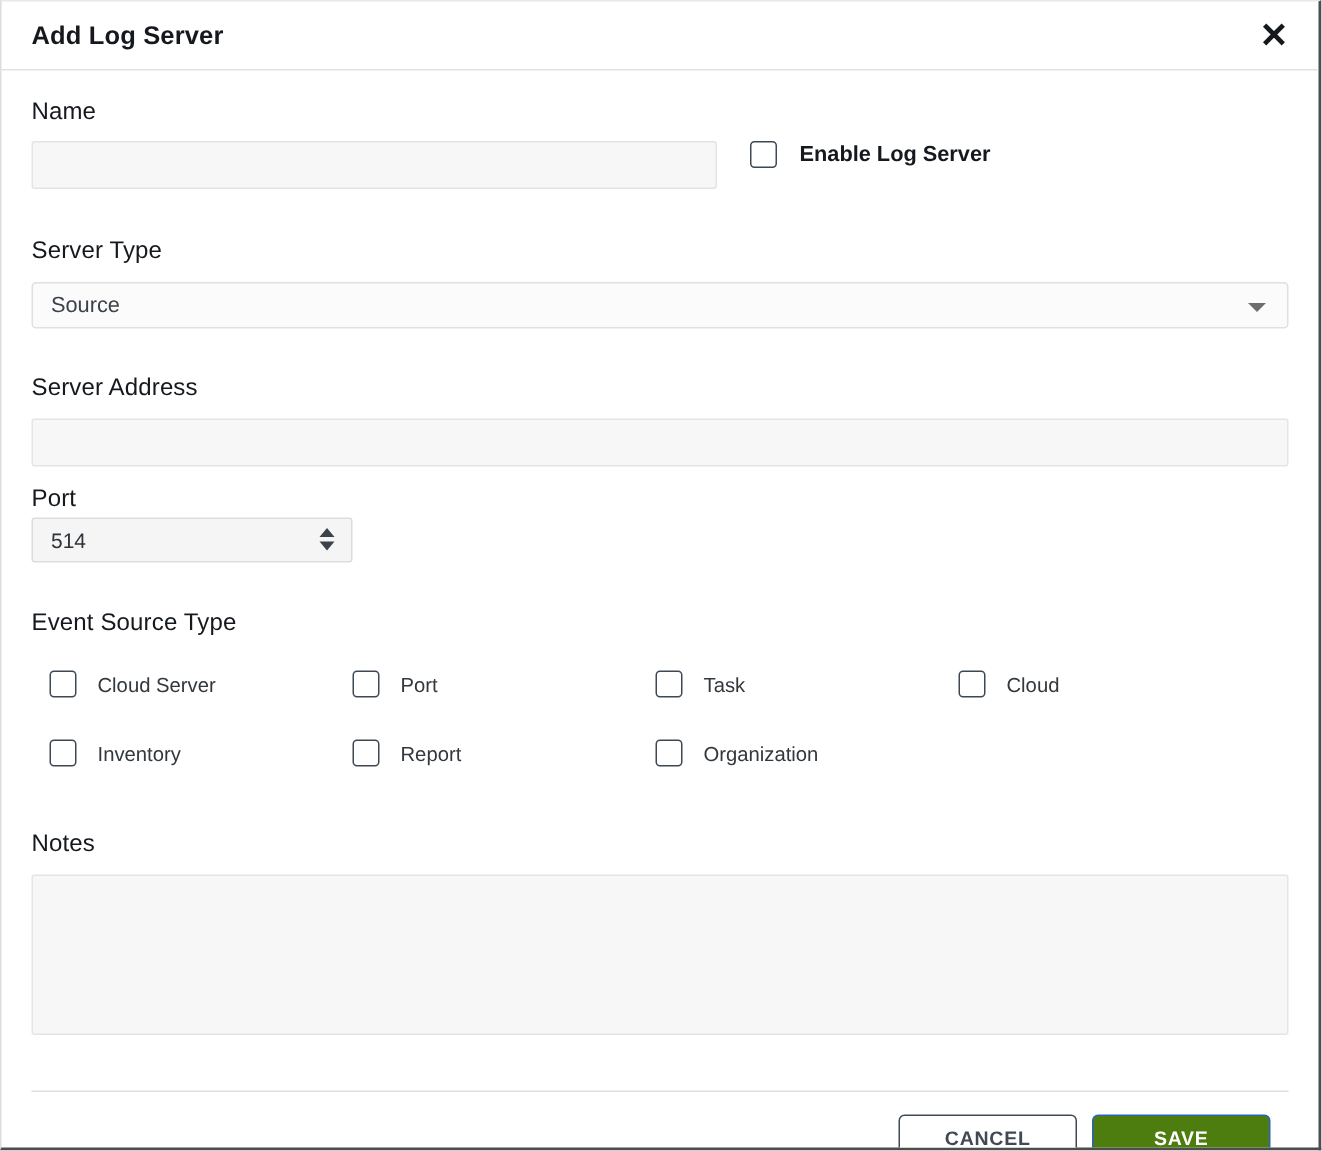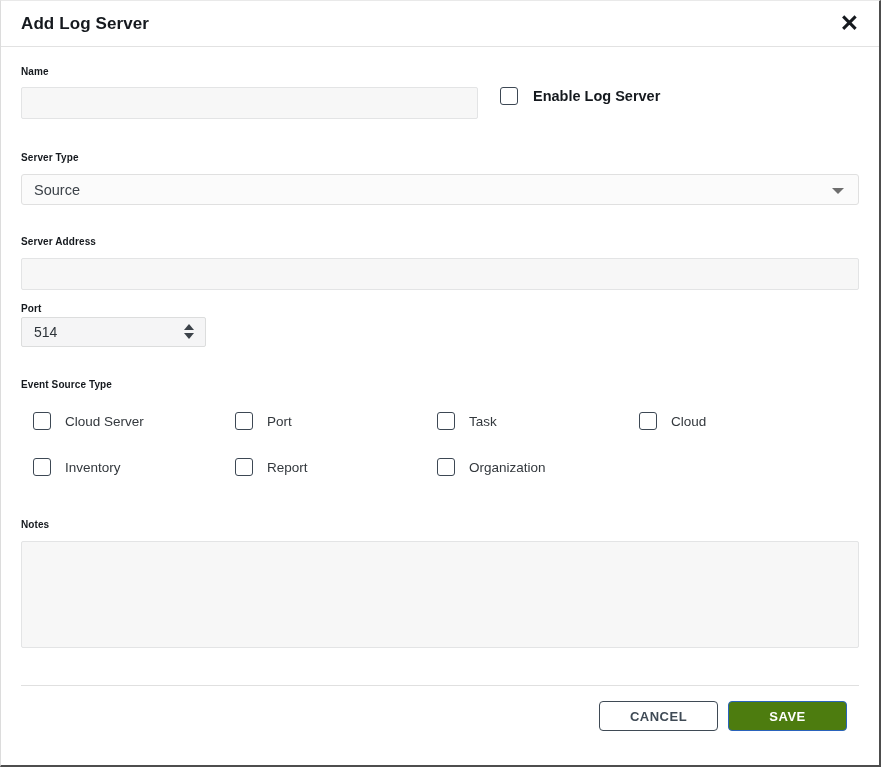--- a/index.html
+++ b/index.html
@@ -46,22 +46,22 @@
     line-height: 1;
     padding: 0 2px;
   }
   
   .dialog-body {
     flex: 1 1 auto;
     padding: 0 20px;
   }
   .field-label {
     display: block;
-    font-size: 10px;
-    font-weight: 700;
+    font-size: 16px;
+    font-weight: 400;
     color: #15191e;
     letter-spacing: 0.1px;
   }
   .text-input {
     display: block;
     height: 32px;
     background: #f7f7f7;
     border: 1px solid #e3e4e5;
     border-radius: 2px;
     padding: 0 10px;
@@ -119,21 +119,21 @@
     border-left: 6px solid transparent;
     border-right: 6px solid transparent;
     border-top: 6px solid #6e6e6e;
   }
   
   .server-address-label { margin-top: 31px; margin-bottom: 11px; }
   
   .port-label { margin-top: 13px; margin-bottom: 3px; }
   .port-input-wrap {
     position: relative;
-    width: 185px;
+    width: 214px;
   }
   .port-input-wrap .text-input {
     height: 30px;
     background: #f5f5f6;
     border-color: #dcdddd;
     padding-left: 12px;
   }
   .spinner {
     position: absolute;
     right: 12px;

